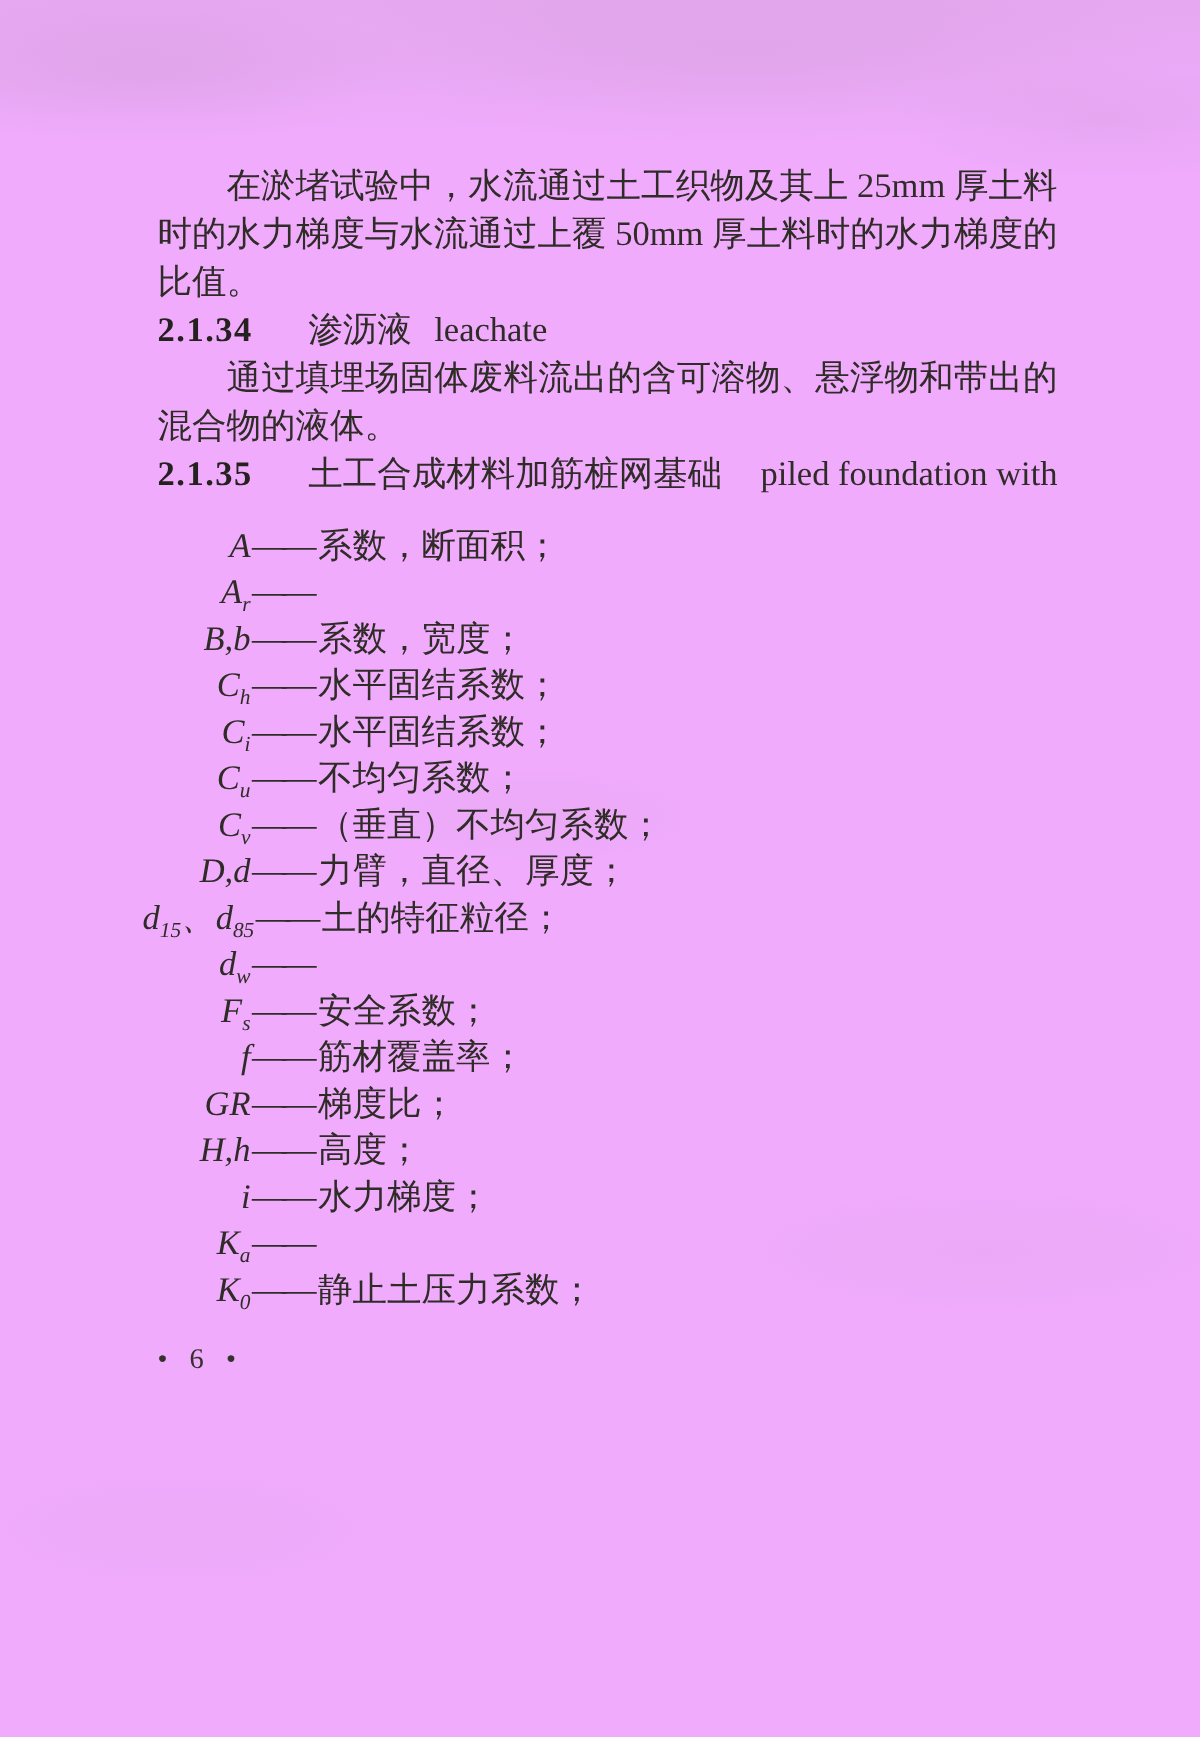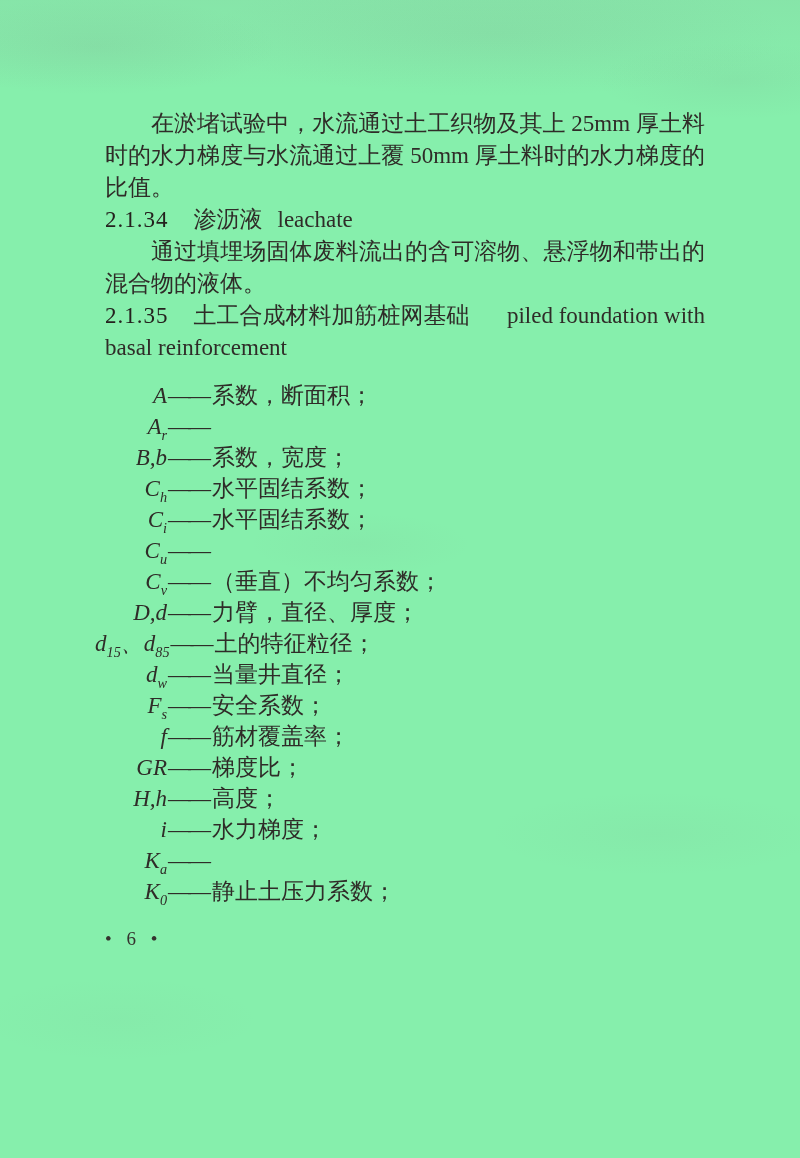--- a/index.html
+++ b/index.html
@@ -1,21 +1,21 @@
 <!DOCTYPE html>
 <html><head>
 <meta charset="utf-8">
 <style>
   * { margin:0; padding:0; box-sizing:border-box; }
   html,body { background:#c9c7c4; }
   .page {
     position:relative;
     width:800px; height:1158px;
     margin:0 auto;
-    background:#86efac;
+    background:#f0abfc;
     color:#2f2c28;
     font-family:"Liberation Serif","DejaVu Serif",serif;
     overflow:hidden;
   }
   
   .page::before {
     content:"";
     position:absolute; inset:0;
     background:
       linear-gradient(180deg, rgba(140,140,140,.10), rgba(140,140,140,0) 90px),
@@ -30,22 +30,22 @@
   .content {
     position:relative;
     padding:108px 95px 0 105px; 
     font-size:23px;
     line-height:32px;
   }
   .para { text-align:justify; text-justify:inter-ideograph; }
   .indent { text-indent:2em; }
 
   .term-line { display:flex; align-items:baseline; }
-  .tnum { font-weight:400; color:#24211e; letter-spacing:1px; white-space:nowrap; }
-  .term-line .tterm { margin-left:25px; }
+  .tnum { font-weight:700; color:#24211e; letter-spacing:1px; white-space:nowrap; }
+  .term-line .tterm { margin-left:37px; }
   .term-line .ten   { margin-left:15px; }
   .term-line .ten-right { margin-left:auto; }
 
   .section-heading {
     margin-top:14px;
     text-align:center;
     font-weight:700;
     color:#262320;
     font-size:23px;
     line-height:32px;
@@ -78,21 +78,20 @@
       <span class="ten">leachate</span>
     </div>
 
     <p class="para indent">通过填埋场固体废料流出的含可溶物、悬浮物和带出的混合物的液体。</p>
 
     <div class="term-line">
       <span class="tnum">2.1.35</span>
       <span class="tterm">土工合成材料加筋桩网基础</span>
       <span class="ten ten-right">piled foundation with</span>
     </div>
-    <div>basal reinforcement</div>
 
 
 
     <div class="symbols">
       <div class="srow">
         <span class="sym">A</span>
           <span class="dash">——</span>
           <span class="sdef">系数，断面积；</span>
       </div>
       <div class="srow">
@@ -110,40 +109,40 @@
           <span class="sdef">水平固结系数；</span>
       </div>
       <div class="srow">
         <span class="sym">C<sub>i</sub></span>
           <span class="dash">——</span>
           <span class="sdef">水平固结系数；</span>
       </div>
       <div class="srow">
         <span class="sym">C<sub>u</sub></span>
           <span class="dash">——</span>
+          <span class="sdef">不均匀系数；</span>
       </div>
       <div class="srow">
         <span class="sym">C<sub>v</sub></span>
           <span class="dash">——</span>
           <span class="sdef">（垂直）不均匀系数；</span>
       </div>
       <div class="srow">
         <span class="sym">D,d</span>
           <span class="dash">——</span>
           <span class="sdef">力臂，直径、厚度；</span>
       </div>
       <div class="srow">
         <span class="sym">d<sub>15</sub>、d<sub>85</sub></span>
           <span class="dash">——</span>
           <span class="sdef">土的特征粒径；</span>
       </div>
       <div class="srow">
         <span class="sym">d<sub>w</sub></span>
           <span class="dash">——</span>
-          <span class="sdef">当量井直径；</span>
       </div>
       <div class="srow">
         <span class="sym">F<sub>s</sub></span>
           <span class="dash">——</span>
           <span class="sdef">安全系数；</span>
       </div>
       <div class="srow">
         <span class="sym">f</span>
           <span class="dash">——</span>
           <span class="sdef">筋材覆盖率；</span>

